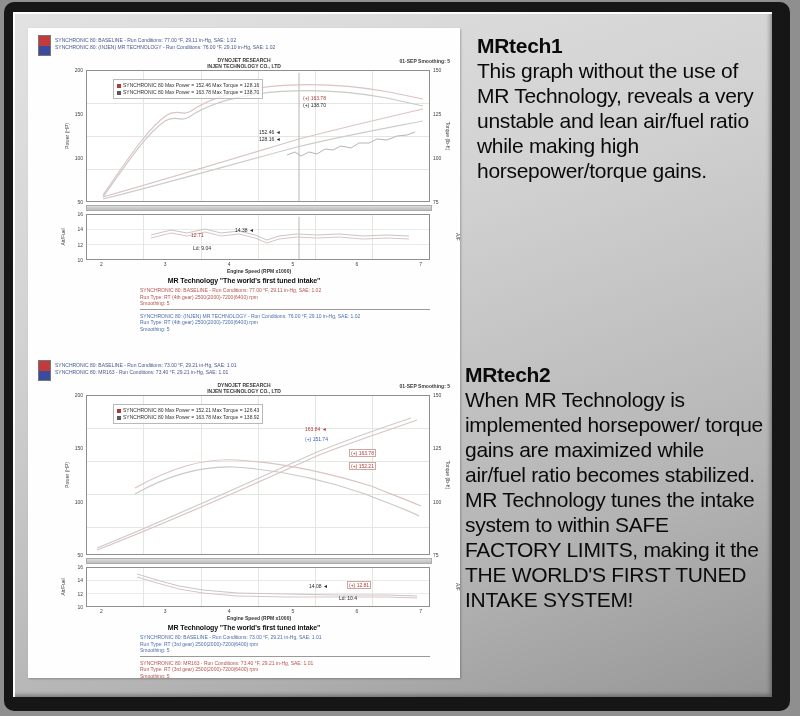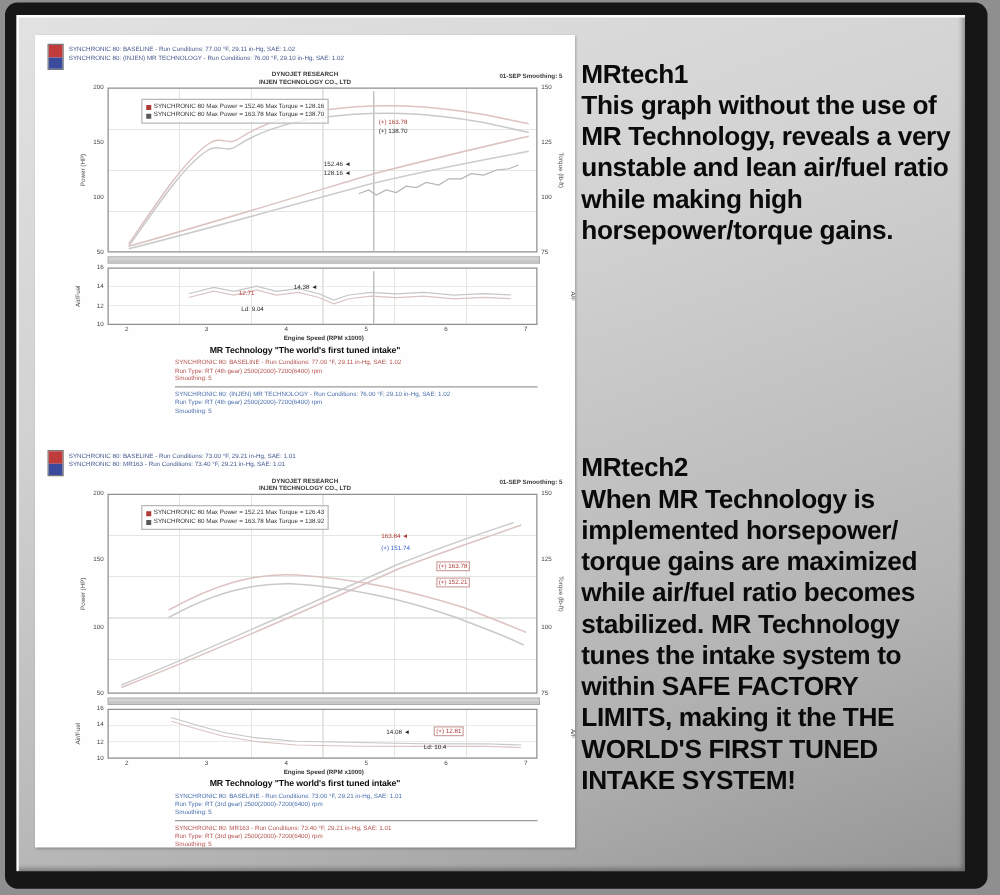--- a/index.html
+++ b/index.html
@@ -8,23 +8,23 @@
   .stage{position:relative;width:800px;height:716px;background:#8f8f8f;overflow:hidden;}
   .frame{position:absolute;left:4px;top:2px;right:10px;bottom:5px;
     border:solid #161616;border-width:10px 18px 14px 9px;border-radius:10px;
     background:linear-gradient(160deg,#e2e2e2 0%,#d2d2d2 35%,#b4b4b4 75%,#969696 100%);
     box-shadow:inset 2px 2px 0 rgba(255,255,255,.95), inset -2px -2px 4px rgba(0,0,0,.35);}
   .panel{position:absolute;left:15px;top:16px;width:432px;height:650px;background:#fefefe;
     box-shadow:1px 1px 2px rgba(0,0,0,.25);}
   
   .rightcol{position:absolute;left:452px;top:14px;width:298px;height:640px;}
   .sec{position:absolute;left:0;width:298px;color:#0a0a0a;}
-  .sec.s1{top:21px;} .sec.s2{top:336px;}
+  .sec.s1{top:7px;margin-left:12px;} .sec.s2{top:336px;}
   .sec h2{margin:0;font-size:21px;line-height:25px;font-weight:bold;letter-spacing:-.3px;}
-  .sec p{margin:0;font-size:21px;line-height:25px;font-weight:bold;letter-spacing:-.3px;white-space:pre-line;}
+  .sec p{margin:0;font-size:21px;line-height:25px;font-weight:normal;letter-spacing:-.3px;white-space:pre-line;}
   
   .chart{position:relative;width:432px;height:325px;overflow:hidden;}
   .ch-head{display:flex;gap:4px;padding:7px 0 0 10px;height:28px;}
   .logo{width:13px;height:21px;display:flex;flex-direction:column;border:1px solid #777;}
   .logo i{flex:1;display:block;}
   .logo .r{background:#c03c3c;} .logo .b{background:#3a4a9c;}
   .hlines{padding-top:2px;}
   .hl{font-size:5px;line-height:7px;color:#46598f;white-space:nowrap;}
   .ch-titles{position:relative;text-align:center;font-size:5px;line-height:6px;font-weight:bold;color:#3a3a3a;margin-top:1px;height:13px;}
   .runinfo{position:absolute;right:10px;top:1px;font-size:5px;font-weight:bold;color:#3a3a3a;}

